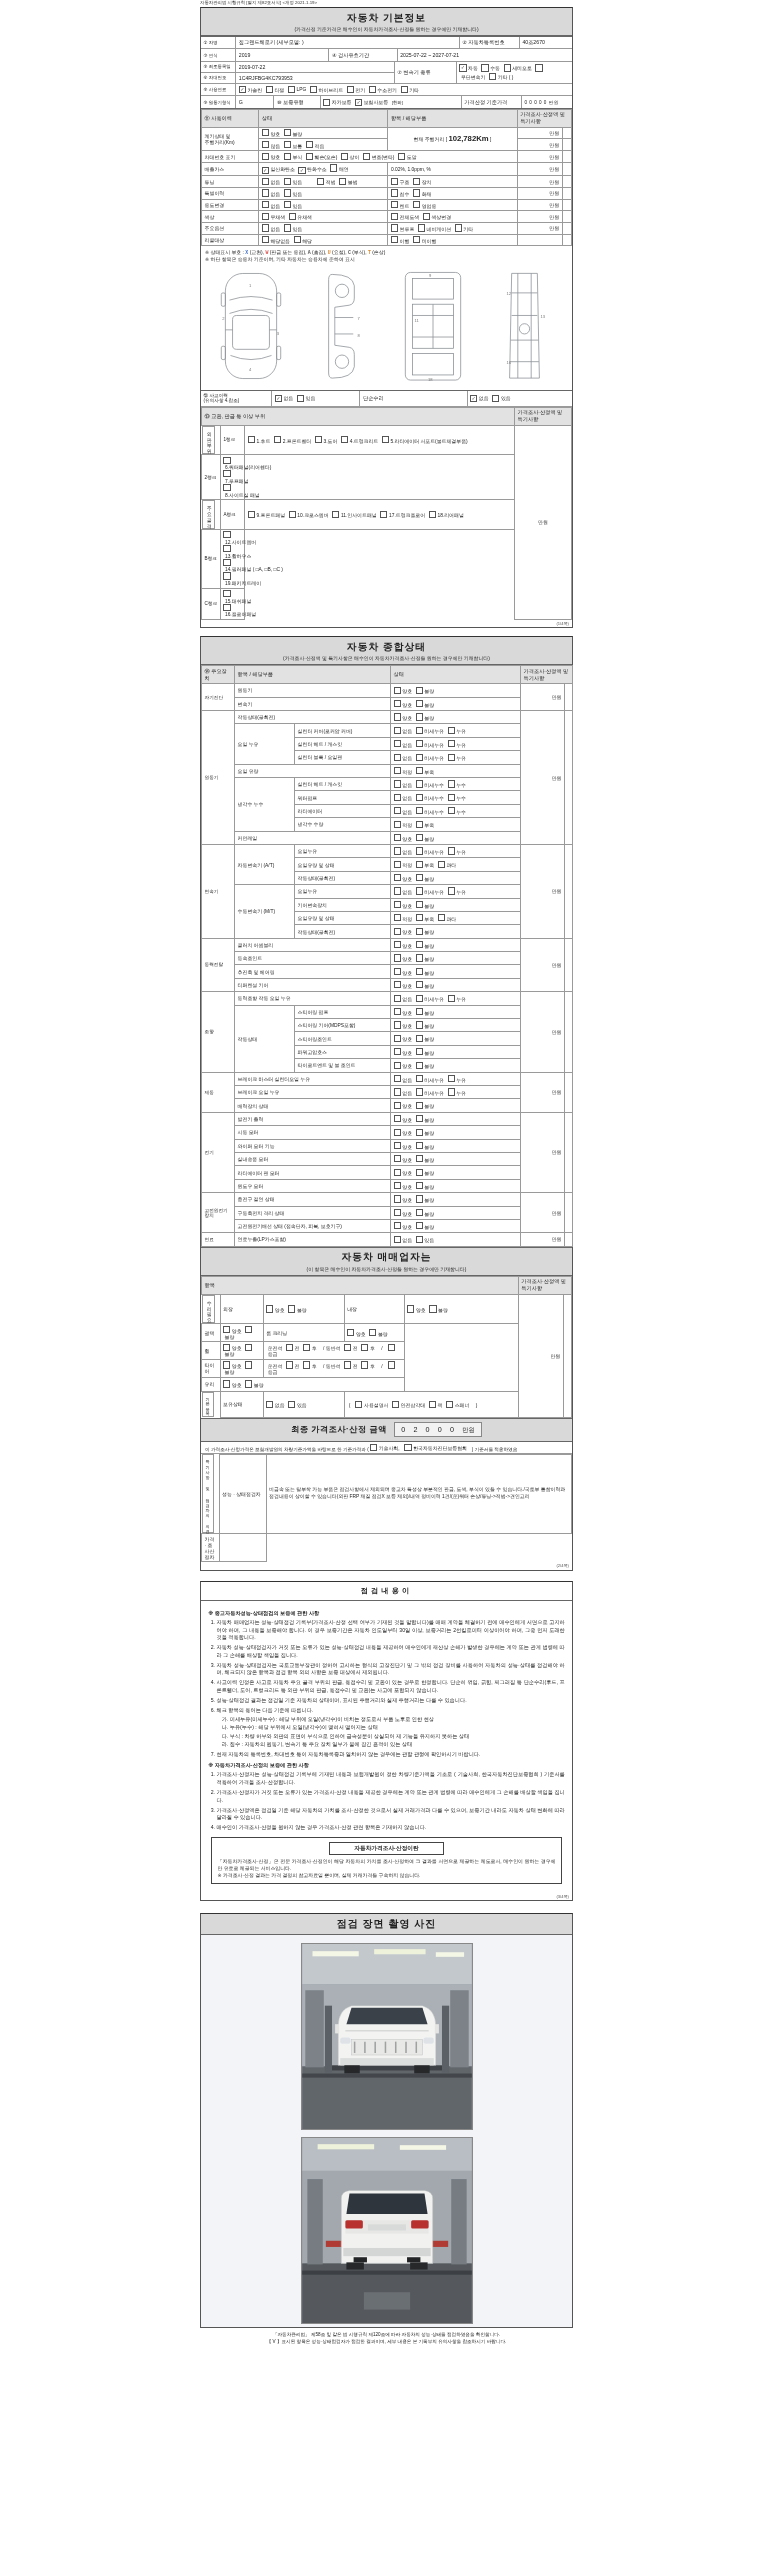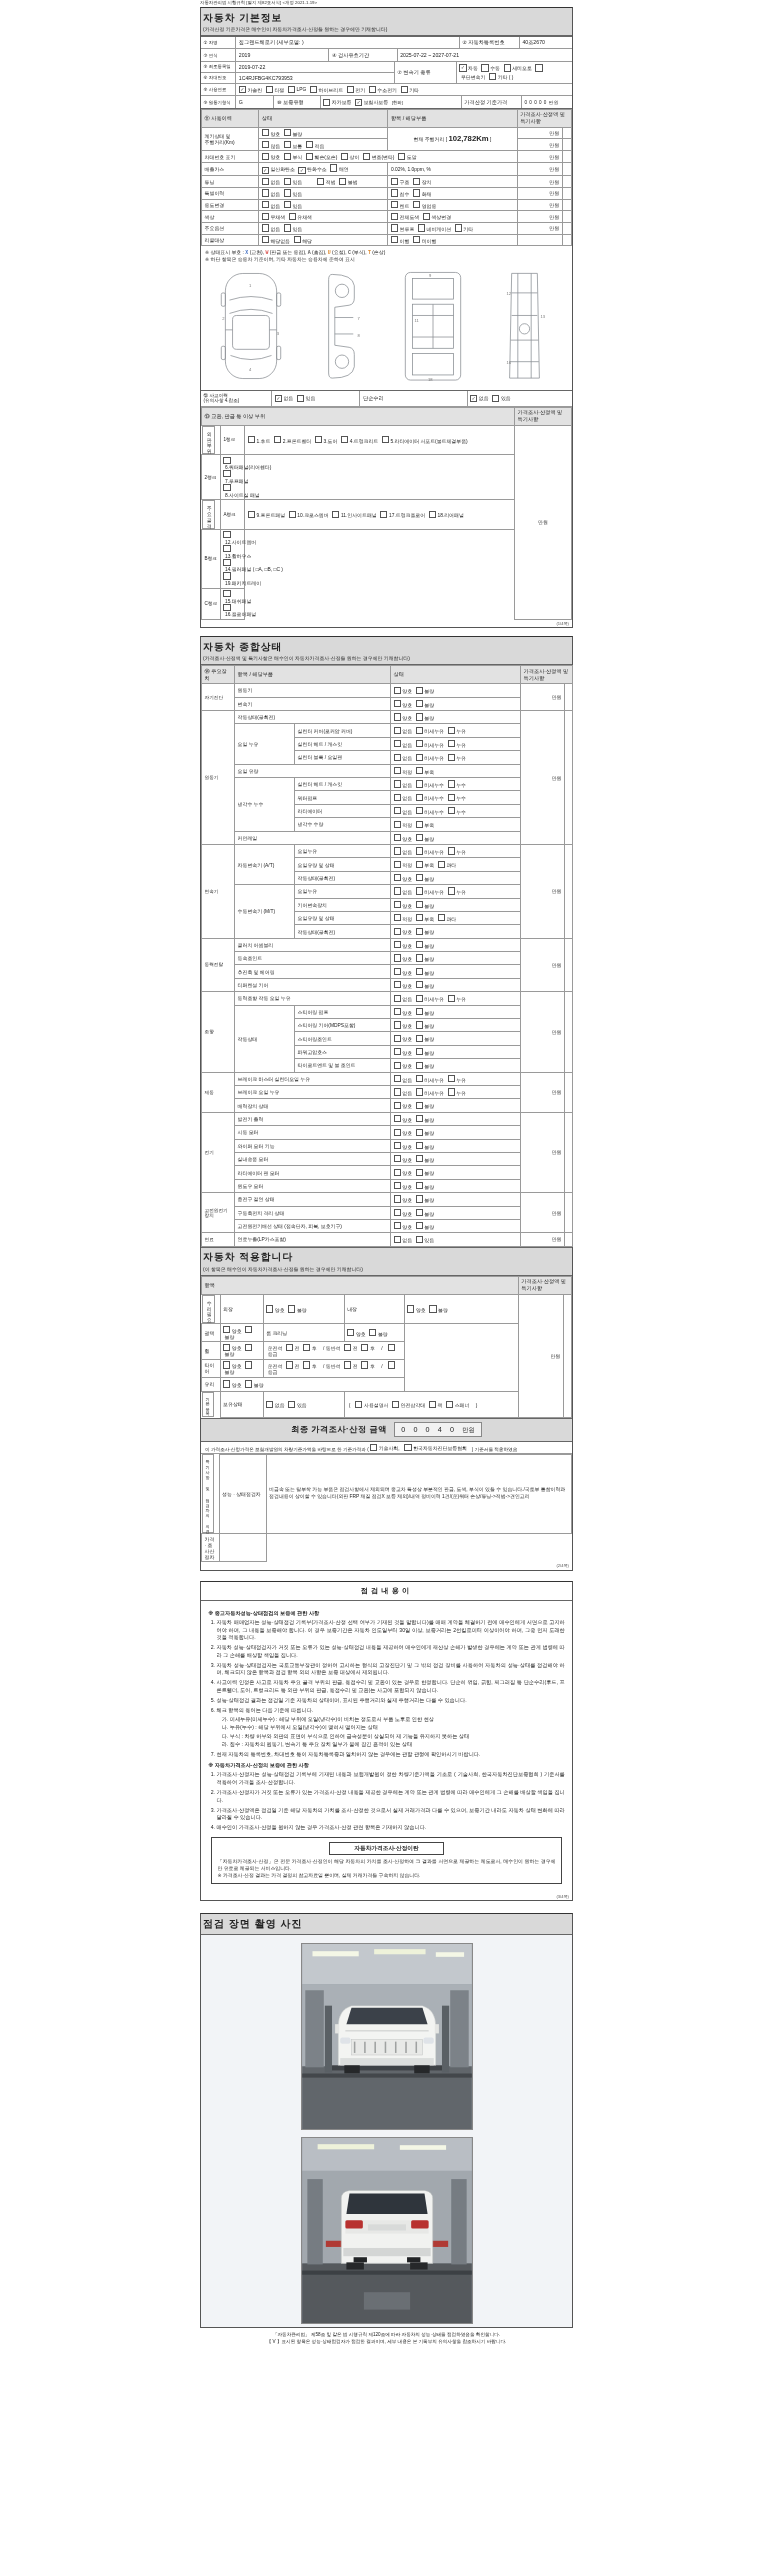--- a/index.html
+++ b/index.html
@@ -8,21 +8,21 @@
   #page{position:absolute;left:200px;top:0;width:373px;}
   .tiny{font-size:4.4px;color:#333;}
   
   .dochead{background:#45494f;color:#fff;border-top:1.5px solid #2e3136;margin-top:1.5px;
            padding:7.2px 5.2px 4.1px 5.2px;}
   .dochead .t1{text-align:center;font-size:13px;font-weight:bold;letter-spacing:0.5px;}
   .dochead .t2{text-align:center;font-size:7.7px;font-weight:bold;margin-top:3.1px;}
   .dochead .t3{text-align:center;font-size:5.2px;margin-top:2.1px;color:#e8e8e8;}
   .dochead .docno{font-size:5.7px;margin-top:5.2px;color:#fff;}
   .block{border:0.5px solid #555;border-top:1px solid #333;background:#fff;}
-  .band{background:#d9d9d9;border-bottom:0.5px solid #666;padding:3.6px 2.1px 3.1px 2.1px;}
+  .band{background:#d9d9d9;border-bottom:0.5px solid #666;text-align:center;padding:3.6px 2.1px 3.1px 2.1px;}
   .band .bt{font-size:9.8px;font-weight:bold;letter-spacing:1px;}
   .band .bn{font-size:4.9px;margin-top:1.5px;color:#222;}
   
   .frow{display:flex;border-bottom:0.5px solid #9a9a9a;align-items:stretch;}
   .fc{border-right:0.5px solid #9a9a9a;padding:2.1px 2.6px;display:flex;align-items:center;font-size:5.2px;}
   .fc:last-child{border-right:none;}
   .lab{background:#fff;color:#222;font-size:4.4px;}
   .cb{display:inline-block;width:5.2px;height:5.2px;border:0.8px solid #555;background:#fff;
       font-size:4.6px;line-height:5.2px;text-align:center;vertical-align:-0.5px;font-weight:bold;color:#111;}
   .cb.on::after{content:"✓";}
@@ -585,21 +585,21 @@
               <td rowspan="1" colspan="2">연료누출(LP가스포함)</td>
               <td><span class="cb"></span><span class="cbl">없음</span><span class="cb"></span><span class="cbl">있음</span></td>
               <td rowspan="1" class="price">만원</td>
               <td rowspan="1" class="blankcol"></td>
             </tr>
           </tbody>
         </table>
       </div>
 
     <div class="band" style="border-top:0.5px solid #666;">
-      <div class="bt">자동차 적용합니다</div>
+      <div class="bt">자동차 매매업자는</div>
       <div class="bn">(이 항목은 매수인이 자동차가격조사·산정을 원하는 경우에만 기재합니다)</div>
     </div>
     <div id="otherTable">
         <table class="grid">
           <colgroup>
             <col style="width:18.5px">
             <col style="width:43px">
             <col style="width:81px">
             <col style="width:60px">
             <col style="width:114px">
@@ -645,21 +645,21 @@
               <td class="lab">보유상태</td>
               <td><span class="cb"></span><span class="cbl">없음</span><span class="cb"></span><span class="cbl">있음</span></td>
               <td colspan="2"><span class="cbl">( </span><span class="cb"></span><span class="cbl">사용설명서</span><span class="cb"></span><span class="cbl">안전삼각대</span><span class="cb"></span><span class="cbl">잭</span><span class="cb"></span><span class="cbl">스패너</span><span class="cbl"> )</span></td>
             </tr>
           </tbody>
         </table>
       </div>
 
     <div style="display:flex;align-items:center;justify-content:center;gap:7.2px;background:#d9d9d9;border-top:0.5px solid #666;border-bottom:0.5px solid #666;padding:3.6px 0;">
       <span style="font-size:8.2px;font-weight:bold;letter-spacing:0.5px;">최종 가격조사·산정 금액</span>
-      <span style="background:#f2f2f2;border:0.5px solid #888;padding:1.5px 6.2px;font-size:7.2px;letter-spacing:3.1px;"><span>0  0  0  4  0</span>&nbsp;<span style="letter-spacing:0;font-size:6.2px;">만원</span></span>
+      <span style="background:#f2f2f2;border:0.5px solid #888;padding:1.5px 6.2px;font-size:7.2px;letter-spacing:3.1px;"><span>0  2  0  0  0</span>&nbsp;<span style="letter-spacing:0;font-size:6.2px;">만원</span></span>
     </div>
     <div id="basisLine" style="font-size:4.6px;padding:1.5px 4.1px;border-bottom:0.5px solid #9a9a9a;"><span>이 가격조사·산정가격은 보험개발원의 차량기준가액을 바탕으로 한 기준가격과 (</span> <span class="cb"></span><span class="cbl">기술사회,</span> <span class="cb"></span><span class="cbl">한국자동차진단보증협회</span> <span>) 기준서를 적용하였음</span></div>
     <div id="remarks">
         <table class="grid" style="border-top:none;">
           <colgroup>
             <col style="width:17.5px">
             <col style="width:47px">
             <col>
           </colgroup>
           <tbody>

